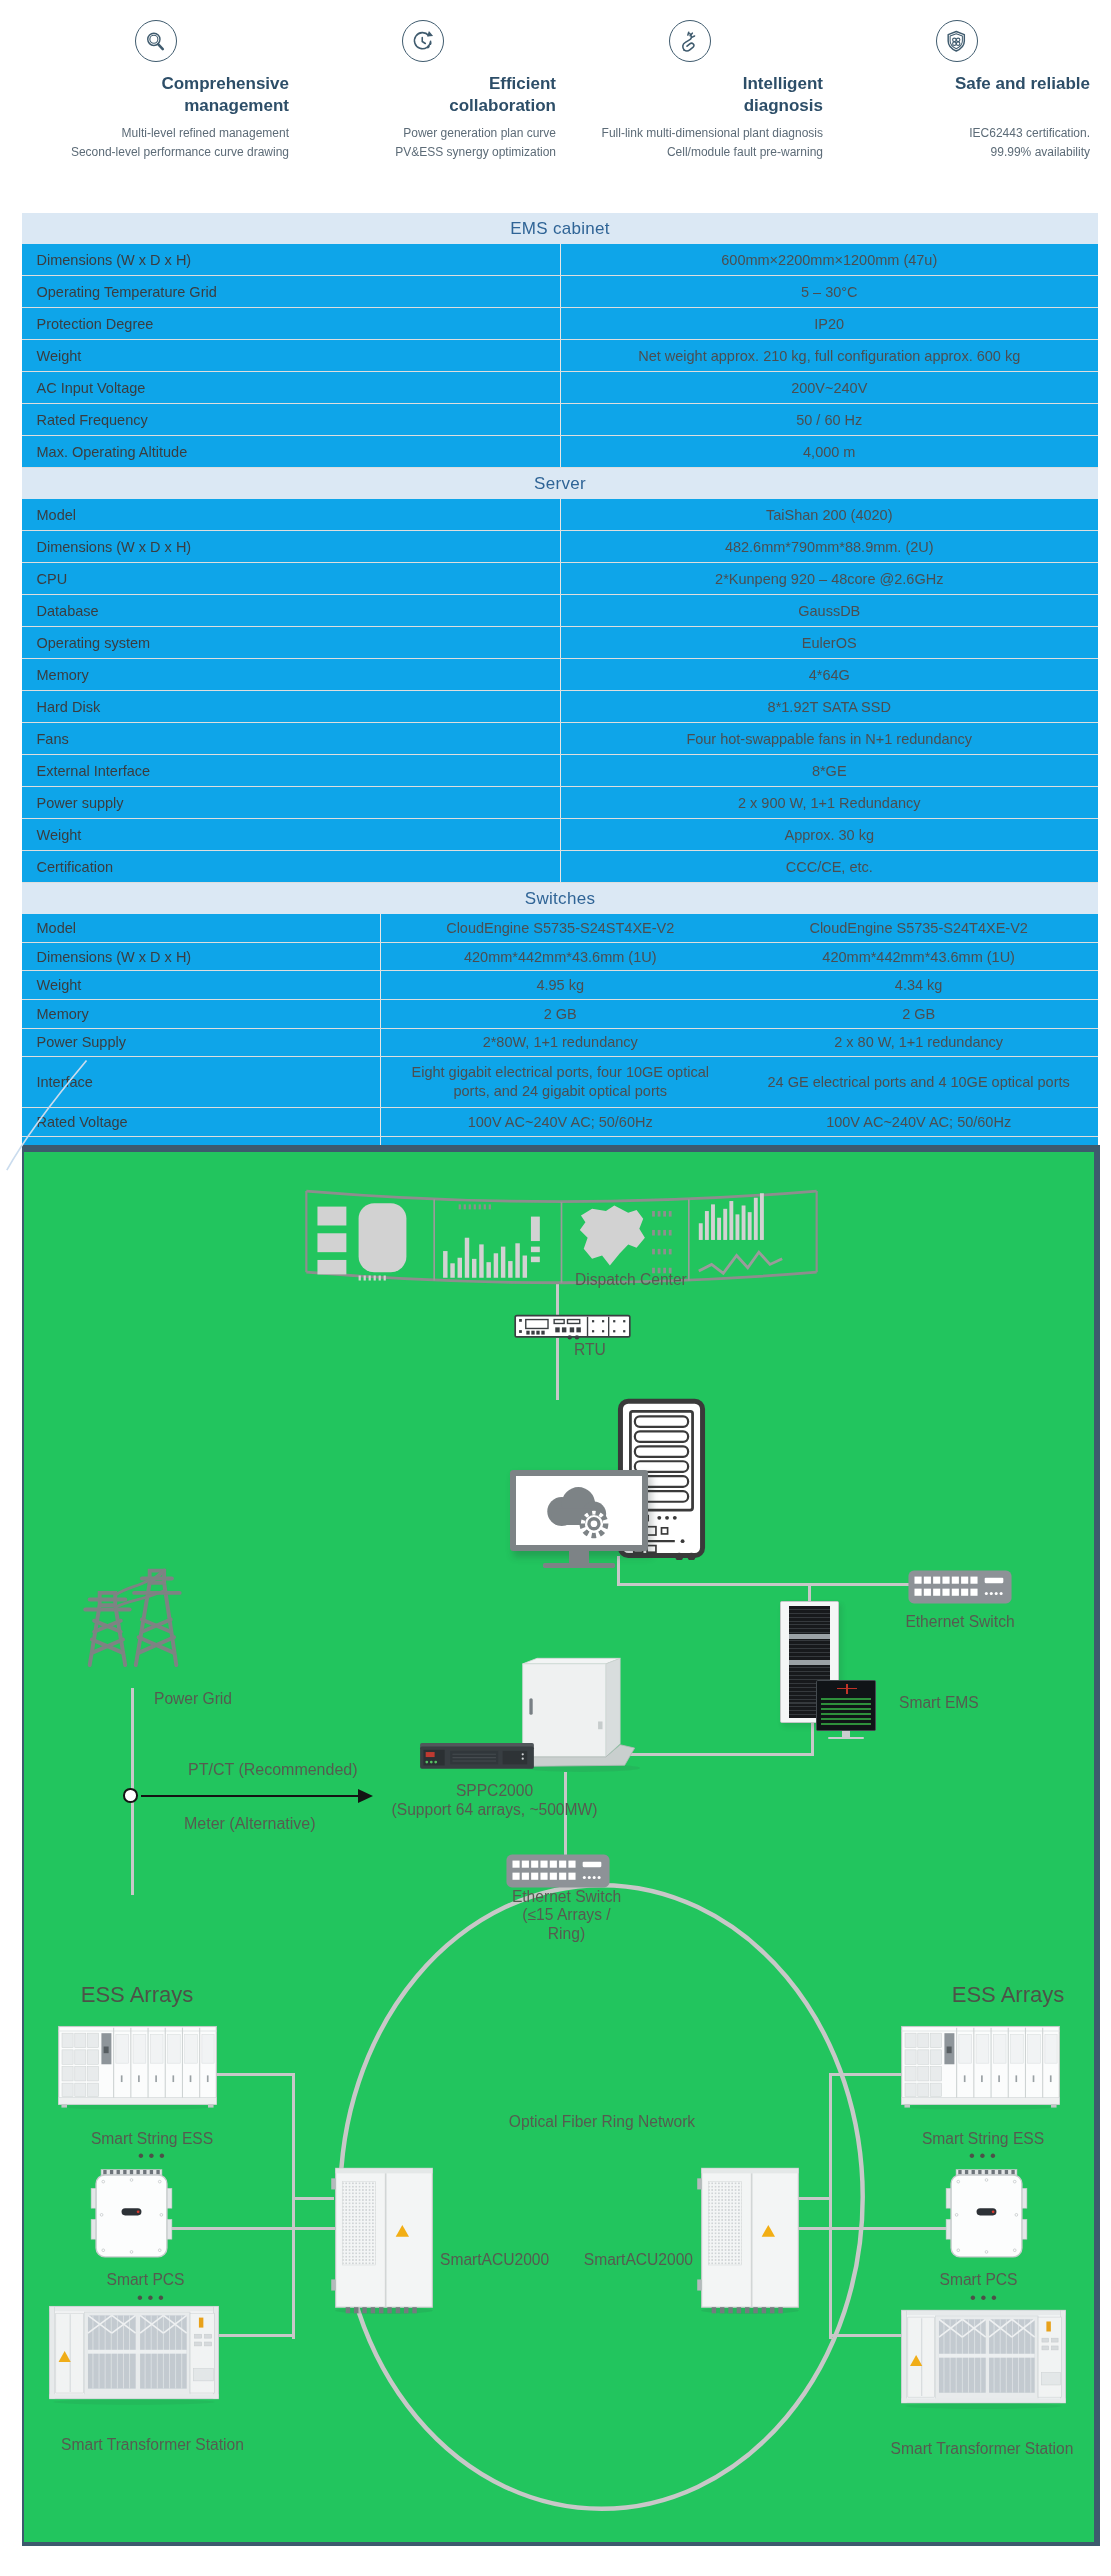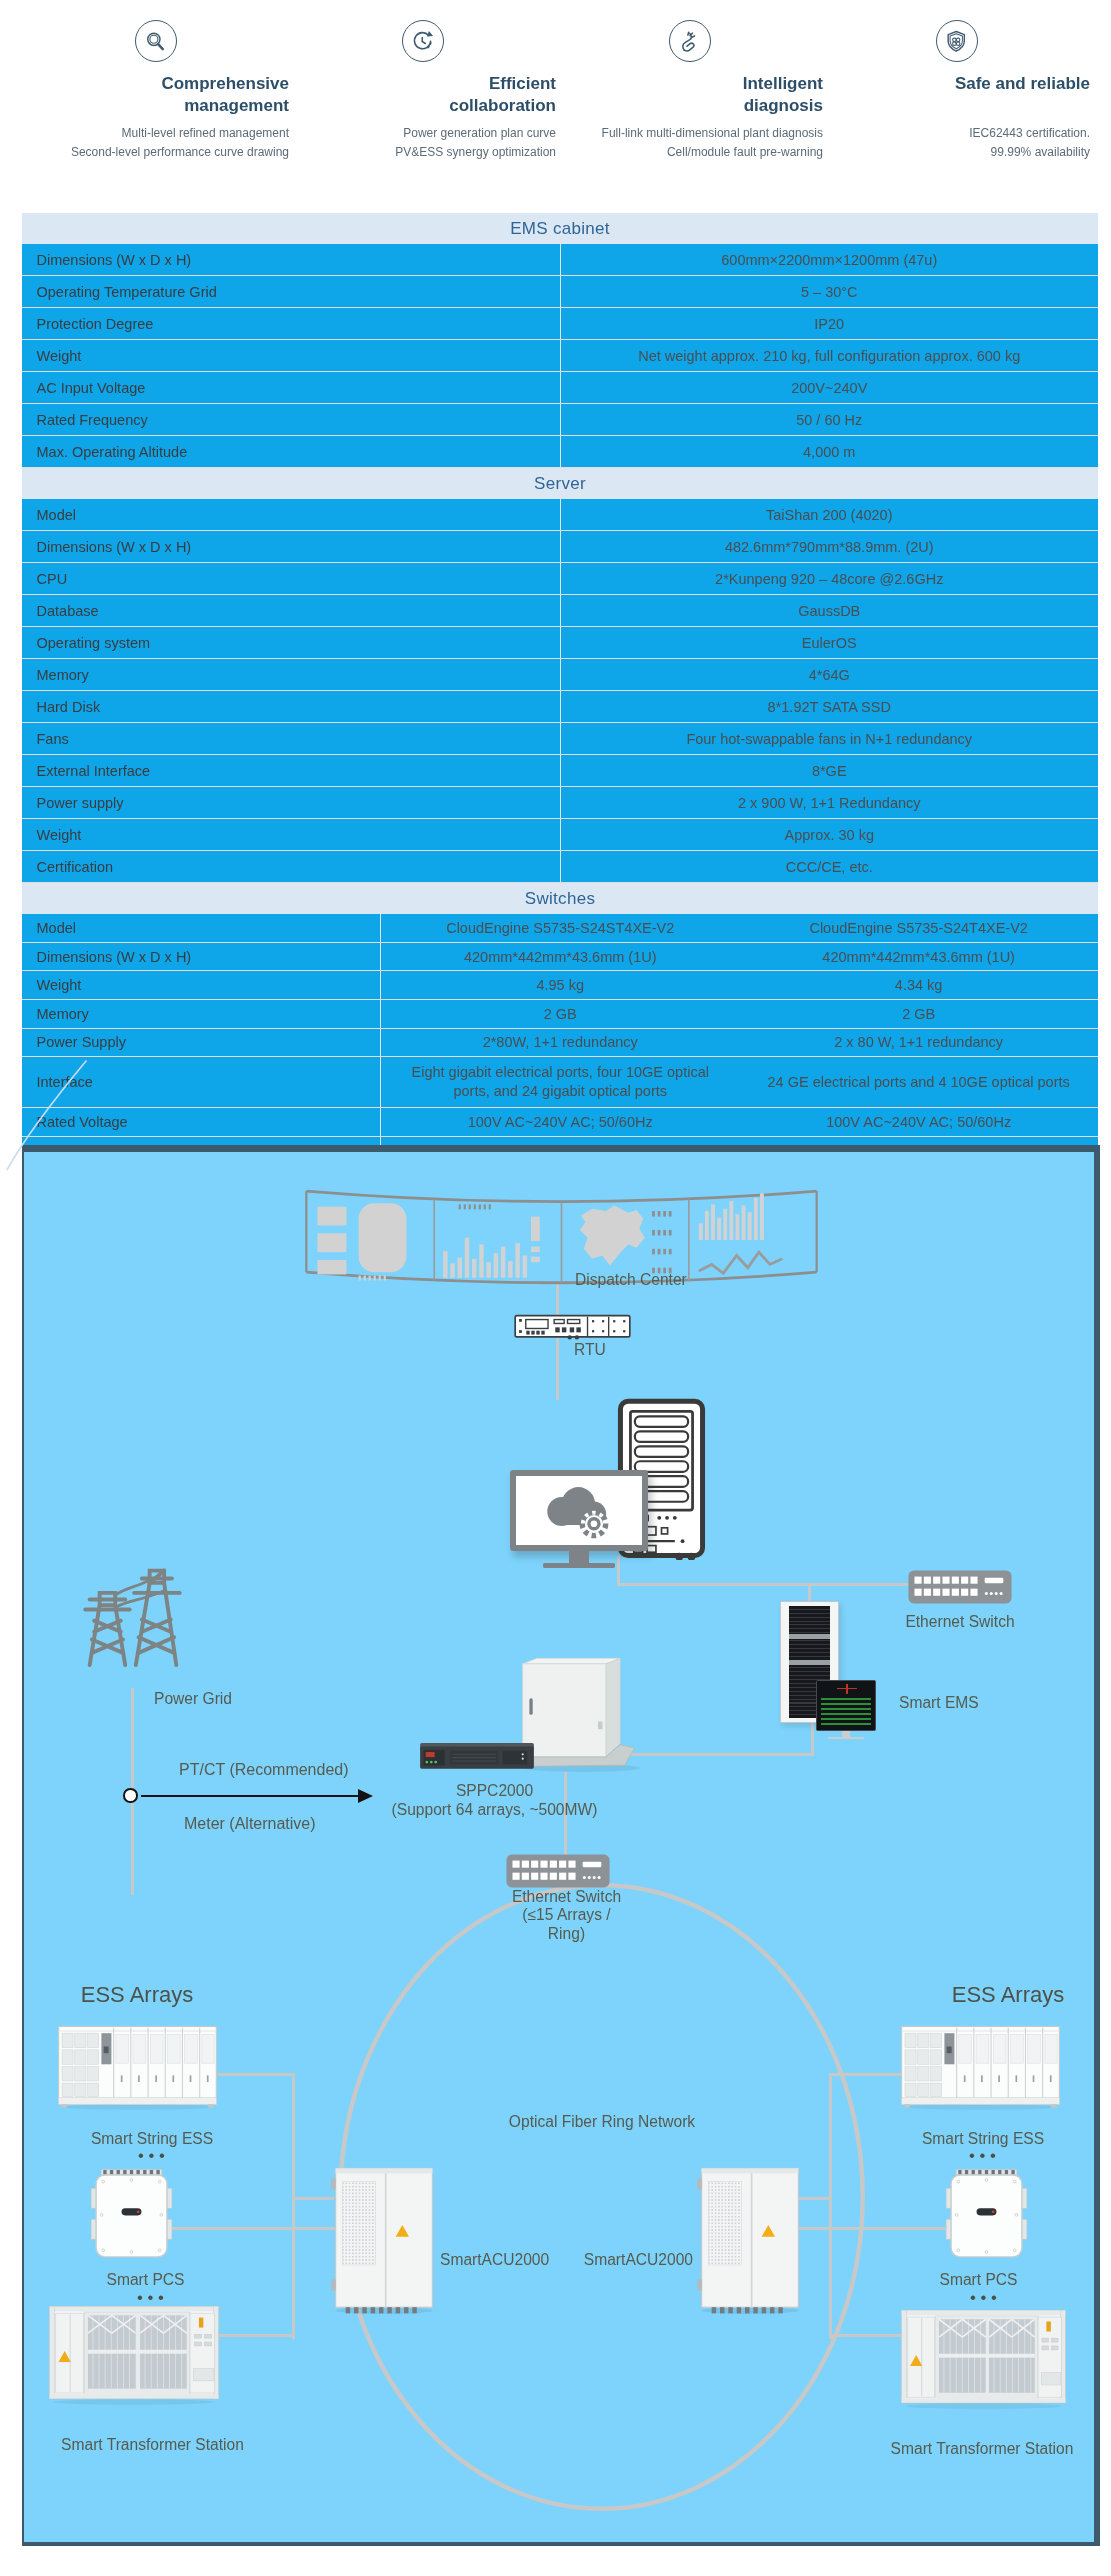--- a/index.html
+++ b/index.html
@@ -22,21 +22,21 @@
   .section-head td { background:#dbe8f4; color:#2f6496; text-align:center; font-size:17px; height:29px;
                      font-weight:normal; letter-spacing:0.3px; }
   tr.row td { border-bottom:1.1px solid #dedede; font-size:14.5px; height:29px; }
   table.sw tr.row td { height:25.6px; }
   table.sw tr.row.tall td { height:48px; line-height:19px; }
   td.lbl { text-align:left; padding-left:14.5px; width:341px; color:#3a3d40; border-right:1.1px solid #e6e6e6; }
   td.val { text-align:center; color:#4b4e51; padding:0 18px; }
   
   .swoosh { position:absolute; left:0; top:1056px; z-index:2; pointer-events:none; }
   
-  .diagram { position:absolute; left:22px; top:1145px; width:1078px; height:1401px; background:#7dd3fc; z-index:1; }
+  .diagram { position:absolute; left:22px; top:1145px; width:1078px; height:1401px; background:#22c55e; z-index:1; }
   .d-edge { position:absolute; background:#3d5a6d; }
   .d-top    { left:0; top:0; right:0; height:7.2px; }
   .d-bottom { left:0; bottom:0; right:0; height:3.9px; }
   .d-left   { left:0; top:0; bottom:0; width:2.2px; }
   .d-right  { right:0; top:0; bottom:0; width:6.1px; }
   .abs { position:absolute; }
   .dline { position:absolute; background:#c8c8c8; }
   .dl { position:absolute; font-size:15.6px; color:#565b50; white-space:nowrap; }
   .dlc { text-align:center; white-space:normal; }
   .dl.big { font-size:22px; color:#4d5248; }
@@ -927,21 +927,21 @@
         <rect x="255" y="70" width="12" height="7"></rect>
         <rect x="272" y="70" width="12" height="7"></rect>
       </g>
     <rect x="254" y="118" width="34" height="22" fill="#e3e7e8" stroke="#ccd1d3"></rect>
     <rect x="3" y="164" width="294" height="8" fill="#e7eaeb"></rect>
   </svg>
 
   <div class="dl" style="left:553px;top:126px;">Dispatch Center</div>
   <div class="dl" style="left:552px;top:196px;">RTU</div>
   <div class="dl" style="left:132px;top:545px;">Power Grid</div>
-  <div class="dl" style="left:157px;top:616px;font-size:16px;">PT/CT (Recommended)</div>
+  <div class="dl" style="left:166px;top:616px;font-size:16px;">PT/CT (Recommended)</div>
   <div class="dl" style="left:162px;top:670px;font-size:16px;">Meter (Alternative)</div>
   <div class="dl dlc" style="left:874px;top:468px;width:128px;">Ethernet Switch</div>
   <div class="dl" style="left:877px;top:549px;">Smart EMS</div>
   <div class="dl dlc" style="left:356px;top:636px;width:233px;line-height:19px;">
     <div>SPPC2000</div>
     <div>(Support 64 arrays, ~500MW)</div>
   </div>
   <div class="dl dlc" style="left:461px;top:743px;width:167px;line-height:18.3px;">
     <div>Ethernet Switch</div>
     <div>(≤15 Arrays /</div>

